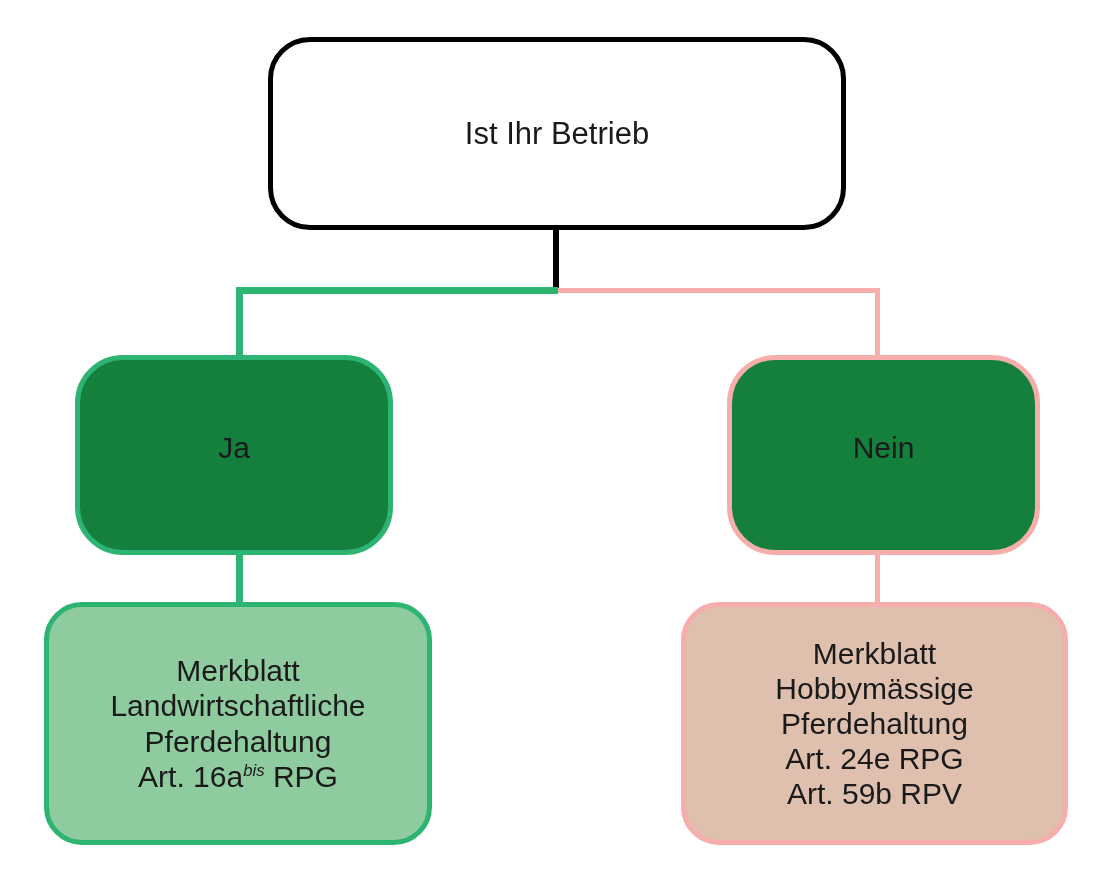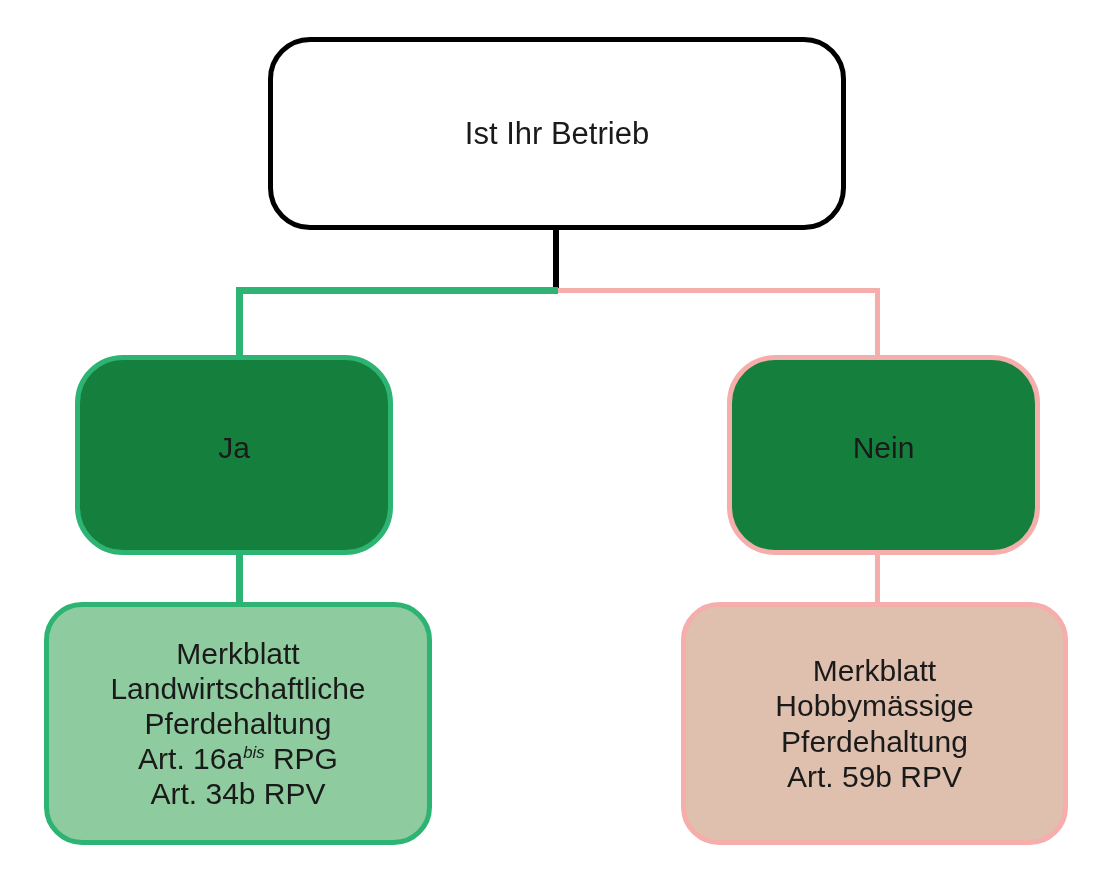--- a/index.html
+++ b/index.html
@@ -175,23 +175,23 @@
 
   <div class="node node-decision node-no">
     <span class="label">Nein</span>
   </div>
 
   <div class="node node-leaf node-leaf-green">
     <span class="ln">Merkblatt</span>
     <span class="ln bold">Landwirtschaftliche</span>
     <span class="ln bold">Pferdehaltung</span>
     <span class="ln"><span>Art. 16a</span><sup>bis</sup><span> RPG</span></span>
-    <span class="ln">Art. 34b RPV</span>
   </div>
 
   <div class="node node-leaf node-leaf-pink">
     <span class="ln">Merkblatt</span>
     <span class="ln bold">Hobbymässige</span>
     <span class="ln bold">Pferdehaltung</span>
+    <span class="ln">Art. 24e RPG</span>
     <span class="ln">Art. 59b RPV</span>
   </div>
 
 </div>
 
 </body></html>

